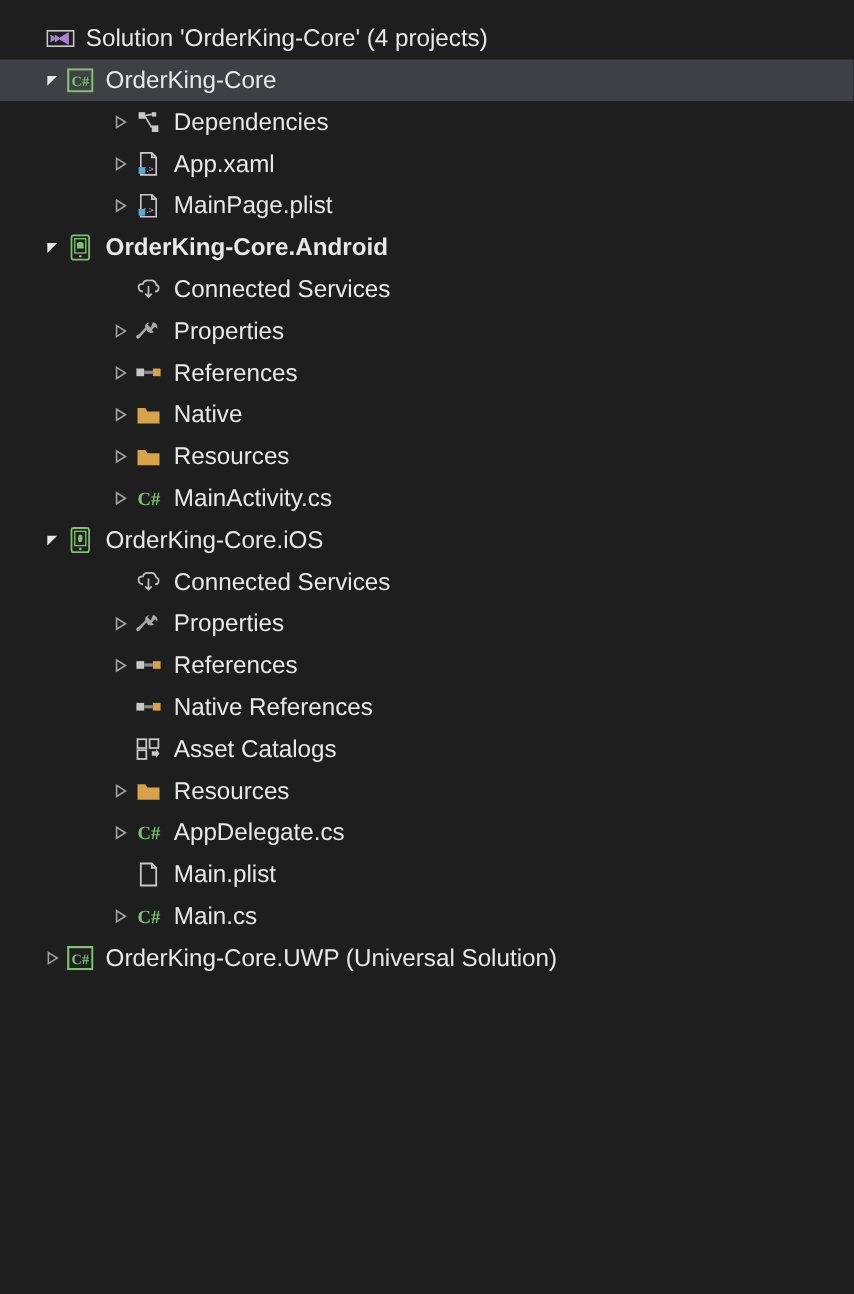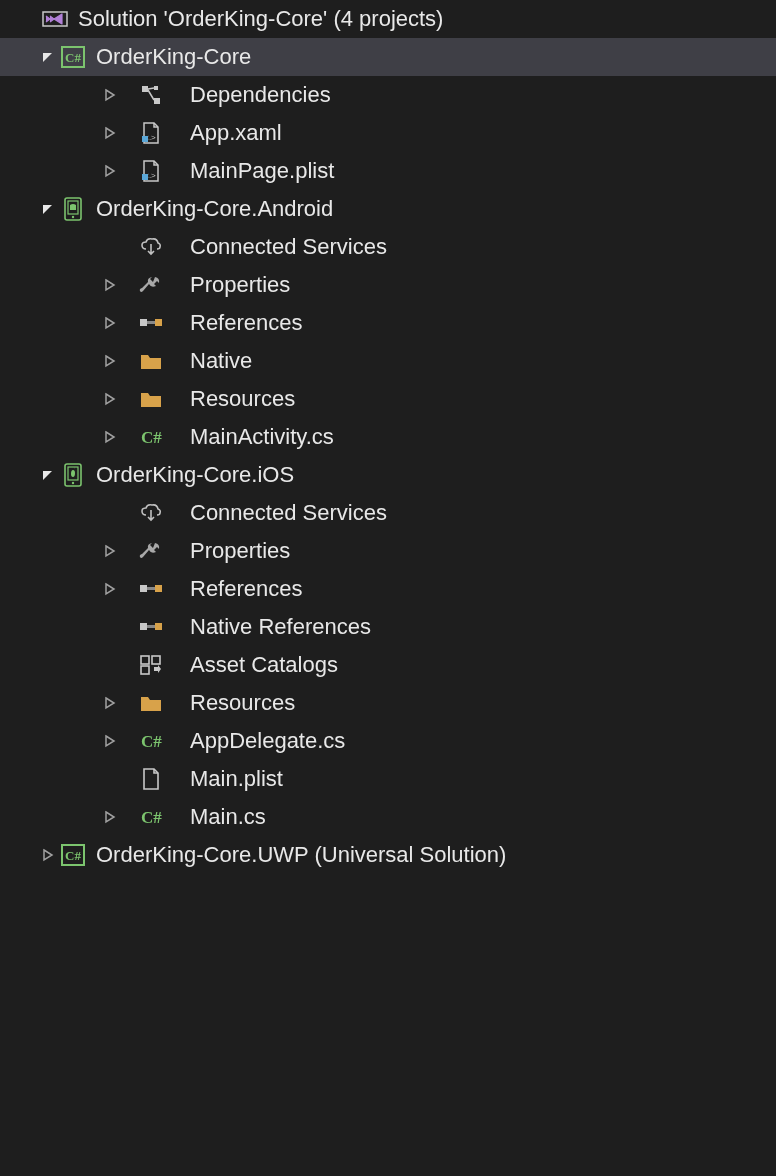--- a/index.html
+++ b/index.html
@@ -6,21 +6,21 @@
   body {
     background: #1e1e1e;
     color: #e8e8e8;
     font-family: "Segoe UI", Arial, sans-serif;
     font-size: 22px;
     width: 776px;
     height: 1176px;
     overflow: hidden;
     user-select: none;
   }
-  .tree { padding: 0 0 0 0; }
+  .tree { padding: 16px 0 0 0; }
   .row {
     display: flex;
     align-items: center;
     height: 38px;
     padding-left: 6px;
     white-space: nowrap;
   }
   .row.selected {
     background: #3f3f46;
   }
@@ -38,25 +38,25 @@
     width: 26px;
     height: 26px;
     display: inline-flex;
     align-items: center;
     justify-content: center;
     flex-shrink: 0;
     margin-right: 10px;
   }
   .row .ico svg { display: block; }
   .row .label { line-height: 1; }
-  .bold { font-weight: 400; }
+  .bold { font-weight: 700; }
 
   .indent-0 { padding-left: 20px; }
   .indent-1 { padding-left: 38px; }
-  .indent-2 { padding-left: 100px; gap: 16px; }
+  .indent-2 { padding-left: 100px; }
 </style>
 </head>
 <body>
 
 <div class="tree">
 
   <div class="row indent-0">
     <span class="arrow"></span>
     <span class="ico">
       <svg width="26" height="26" viewBox="0 0 26 26">

